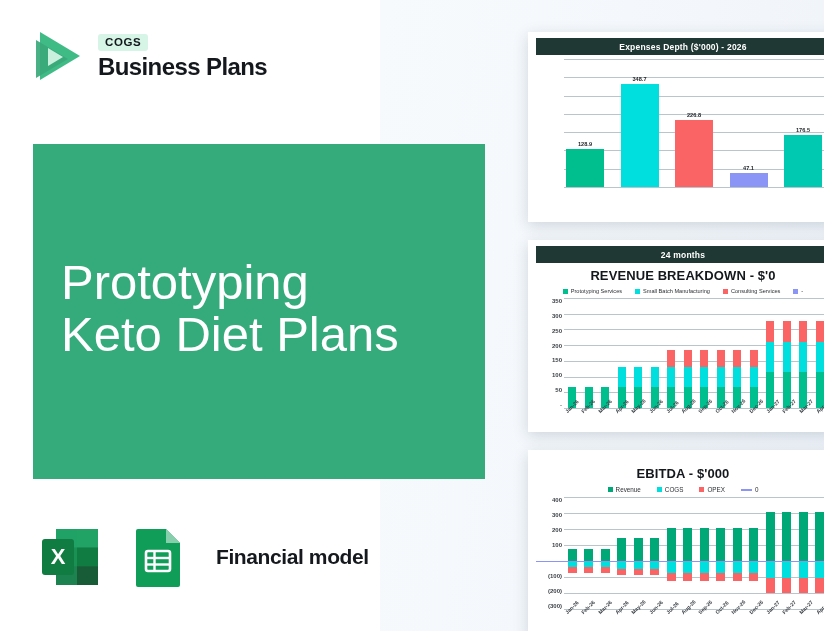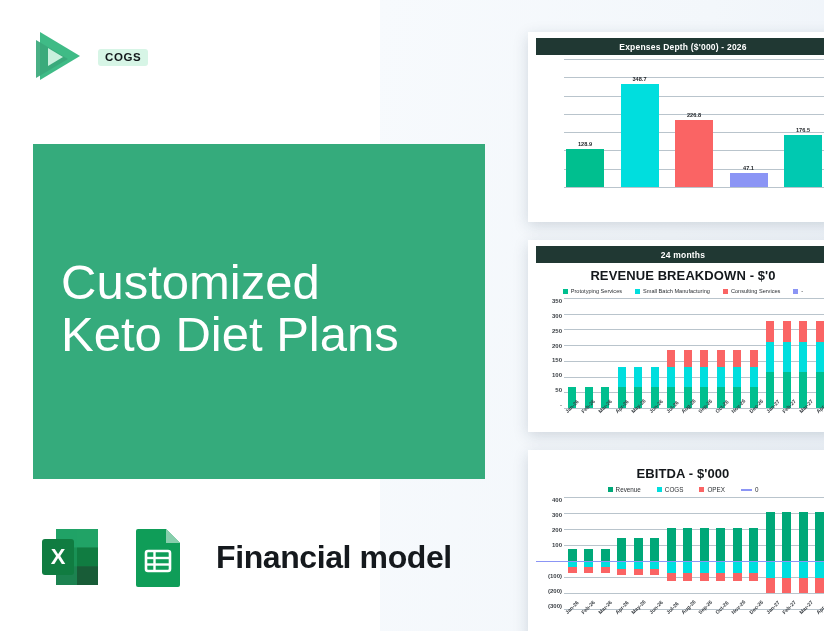--- a/index.html
+++ b/index.html
@@ -40,21 +40,21 @@
     background: #35ab7c;
   }
   .hero-title {
     position: absolute; left: 28px; top: 112px;
     color: #ffffff; font-size: 49px; line-height: 1.07;
     font-weight: normal; white-space: pre-line;
   }
   
   .footer { position: absolute; left: 34px; top: 521px; display: flex; align-items: center; gap: 16px; }
   .icon-box { width: 72px; height: 72px; position: relative; }
-  .footer-label { font-size: 32px; font-weight: bold; color: #15191d; letter-spacing: -.4px; margin-left: 6px; }
+  .footer-label { font-size: 21px; font-weight: bold; color: #15191d; letter-spacing: -.4px; margin-left: 6px; }
 
   
   .card {
     position: absolute;
     background: #ffffff;
     box-shadow: 0 4px 14px rgba(25,45,70,.17);
     overflow: hidden;
   }
   #card-expenses { left: 528px; top: 32px; width: 310px; height: 190px; }
   #card-revenue  { left: 528px; top: 240px; width: 310px; height: 192px; }
@@ -127,25 +127,26 @@
 <div class="logo-wrap">
   <div class="logo-mark">
     <svg width="56" height="60" viewBox="0 0 56 60">
       <path d="M10 6 L10 54 L50 30 Z" fill="#3fbb86"></path>
       <path d="M6 14 L6 52 L38 33 Z" fill="#3aa87b" opacity=".92"></path>
       <path d="M18 22 L18 40 L33 31 Z" fill="#c9f0dd"></path>
     </svg>
   </div>
   <div>
     <span class="ready-badge">COGS</span>
+    <div class="logo-title">Business Plans</div>
   </div>
 </div>
 
 <div class="hero">
-  <div class="hero-title">Customized
+  <div class="hero-title">Prototyping
 Keto Diet Plans</div>
 </div>
 
 <div class="footer">
   <div class="icon-box">
     <svg width="72" height="72" viewBox="0 0 72 72">
       <rect x="22" y="8" width="42" height="56" rx="2" fill="#1e7145"></rect>
       <rect x="22" y="8" width="42" height="18.7" fill="#21a366"></rect>
       <rect x="22" y="26.7" width="42" height="18.7" fill="#107c41"></rect>
       <rect x="22" y="45.4" width="42" height="18.6" fill="#185c37"></rect>

